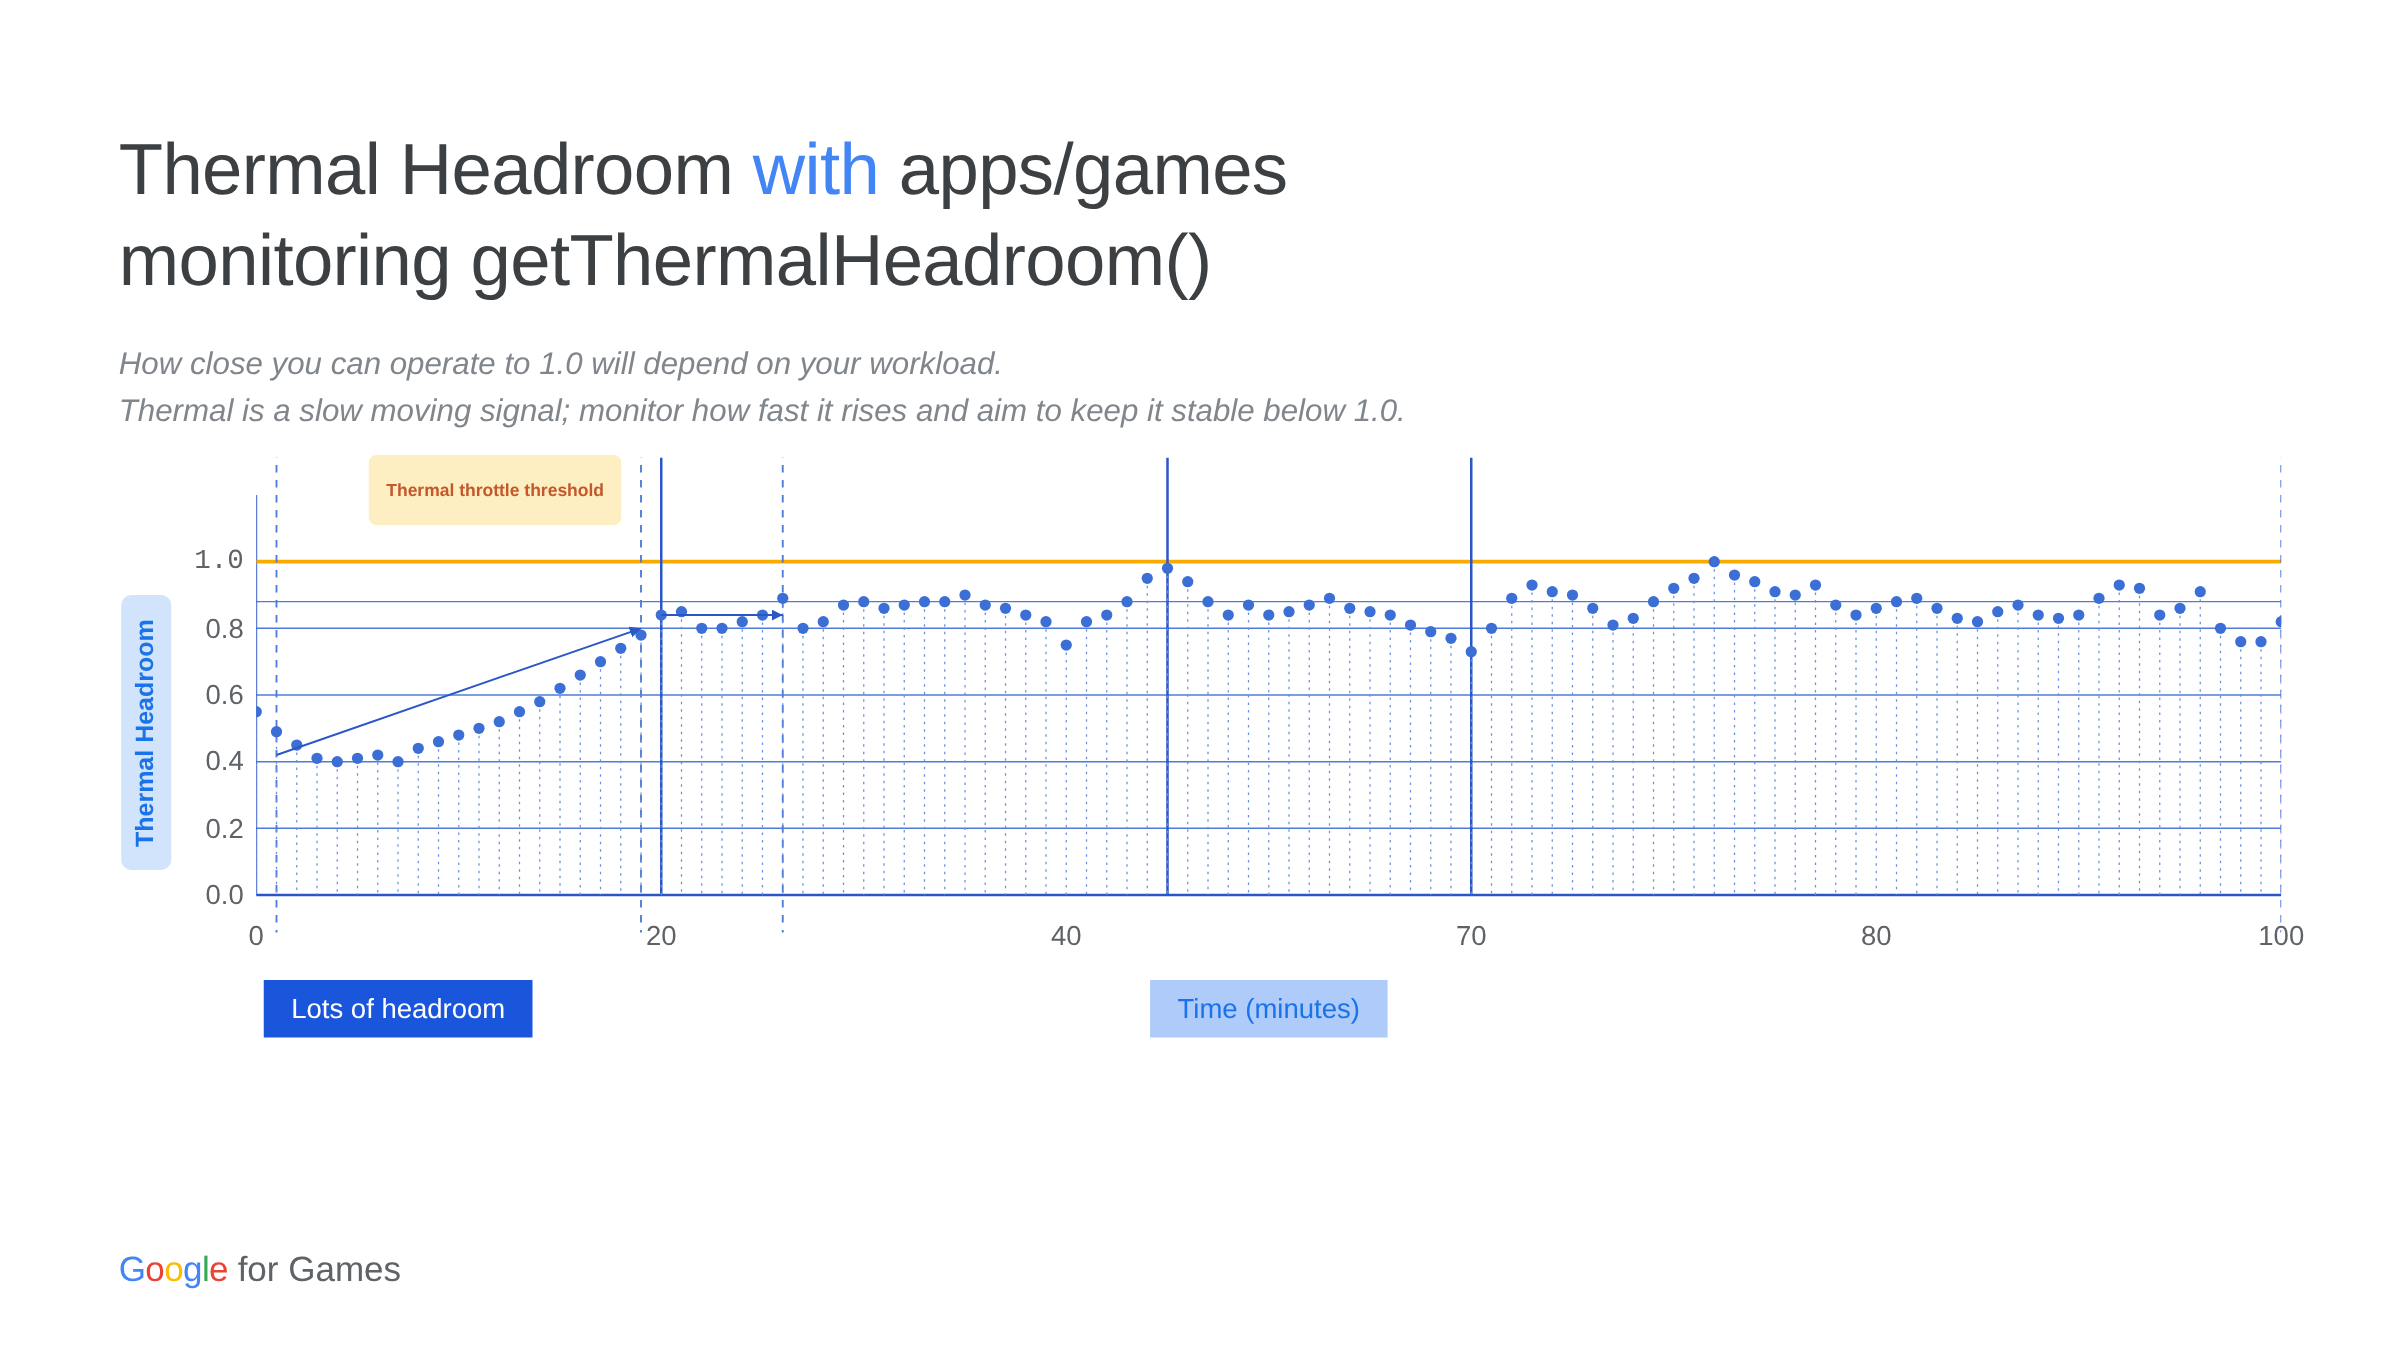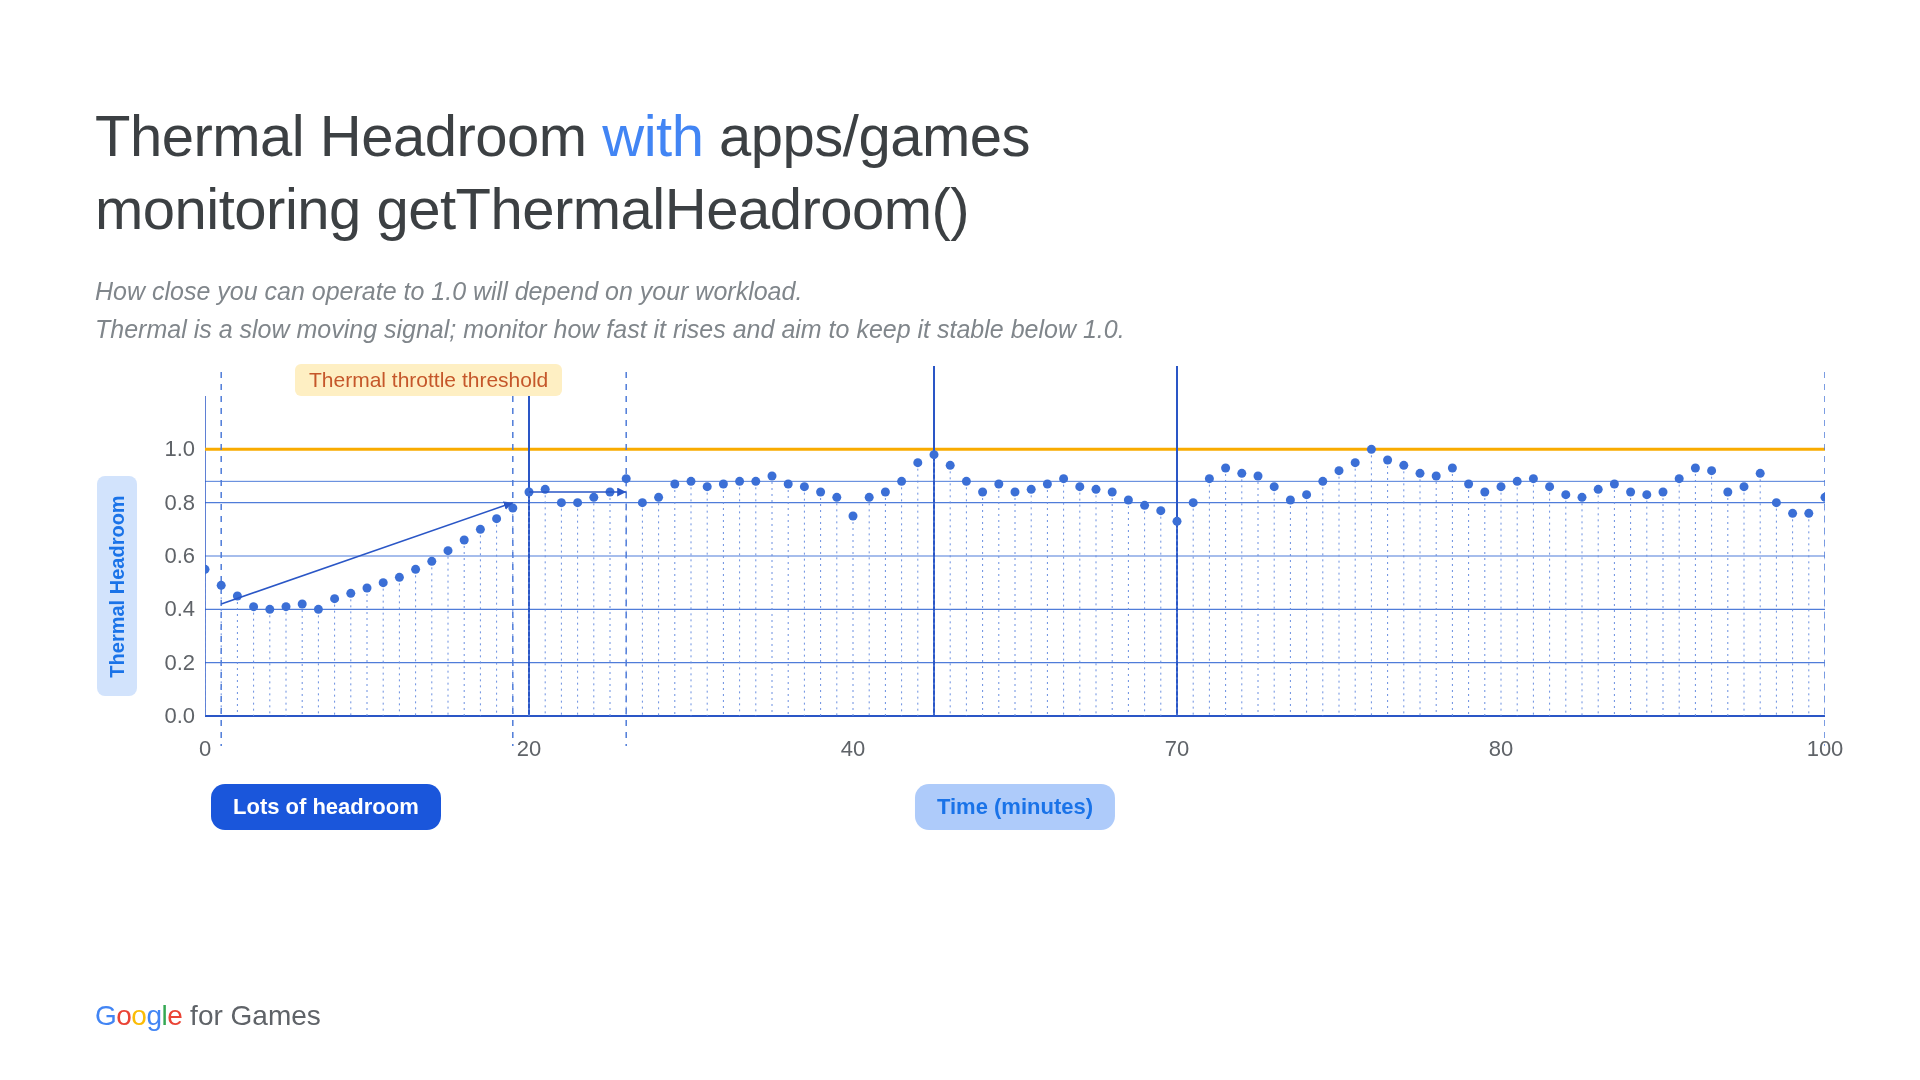--- a/index.html
+++ b/index.html
@@ -8,25 +8,25 @@
   .title { font-size: 58px; font-weight: 400; color: #3c4043; line-height: 1.25; letter-spacing: -0.5px; }
   .title .accent { color: #4285f4; }
   .subtitle { margin-top: 28px; font-size: 25px; color: #80868b; line-height: 1.5; font-style: italic; }
   .chart-zone { position: relative; margin-top: 18px; margin-left: 60px; width: 1680px; height: 520px; }
   .ylabel-box { position: absolute; left: -58px; top: 110px; width: 40px; height: 220px; background: #d2e3fc; border-radius: 8px; display: flex; align-items: center; justify-content: center; }
   .ylabel-box span { transform: rotate(-90deg); white-space: nowrap; color: #1a73e8; font-weight: 600; font-size: 20px; }
   .plot { position: absolute; left: 50px; top: 0; width: 1620px; height: 460px; }
   .ytick { position: absolute; left: -50px; width: 40px; text-align: right; font-size: 22px; color: #5f6368; transform: translateY(-50%); }
   .xtick { position: absolute; top: 370px; font-size: 22px; color: #5f6368; transform: translateX(-50%); }
   .badge-row { position: absolute; left: 0; right: 0; top: 418px; display: flex; align-items: flex-start; }
-  .badge { border-radius: 14px; padding: 10px 22px; font-size: 22px; font-weight: 700; white-space: nowrap; }
+  .badge { border-radius: 0; padding: 10px 22px; font-size: 22px; font-weight: 400; white-space: nowrap; }
   .badge-dark { background: #1a56db; color: #fff; }
   .badge-light { background: #aecbfa; color: #1a73e8; }
   .badge-wide { white-space: normal; text-align: center; line-height: 1.3; font-size: 21px; padding: 8px 18px; }
-  .threshold-label { position: absolute; background: #feefc3; color: #c5572a; font-size: 21px; font-weight: 400; padding: 4px 14px; border-radius: 6px; }
+  .threshold-label { position: absolute; background: #feefc3; color: #c5572a; font-size: 14px; font-weight: 700; padding: 20px 14px; border-radius: 6px; }
   .footer { position: absolute; left: 95px; bottom: 48px; font-size: 28px; color: #5f6368; }
   .g-b { color:#4285F4 } .g-r { color:#EA4335 } .g-y { color:#FBBC05 } .g-g { color:#34A853 }
   .footer .goog { font-weight: 500; letter-spacing: -0.5px; }
 </style>
 </head>
 <body>
 
 <div class="slide">
 
   <h1 class="title">
@@ -271,21 +271,21 @@
           <line x1="16.2" y1="238" x2="307.8" y2="136.66666666666663" stroke="#2a56c6" stroke-width="1.5" marker-end="url(#ah)"></line>
           <line x1="324" y1="126" x2="421.2" y2="126" stroke="#2a56c6" stroke-width="1.5" marker-end="url(#ah)"></line>
         </svg>
       <div class="threshold-label" style="left:90px; top:-2px;">Thermal throttle threshold</div>
       <div id="yticks">
           <div class="ytick" style="top: 350px;">0.0</div>
           <div class="ytick" style="top: 296.667px;">0.2</div>
           <div class="ytick" style="top: 243.333px;">0.4</div>
           <div class="ytick" style="top: 190px;">0.6</div>
           <div class="ytick" style="top: 136.667px;">0.8</div>
-          <div class="ytick" style="top: 83.3333px;">1.0</div>
+          <div class="ytick" style="top: 83.3333px; font-family: Liberation Mono, monospace;">1.0</div>
         </div>
       <div id="xticks">
           <div class="xtick" style="left: 0px;">0</div>
           <div class="xtick" style="left: 324px;">20</div>
           <div class="xtick" style="left: 648px;">40</div>
           <div class="xtick" style="left: 972px;">70</div>
           <div class="xtick" style="left: 1296px;">80</div>
           <div class="xtick" style="left: 1620px; text-align: center;">100</div>
         </div>
     </div>

